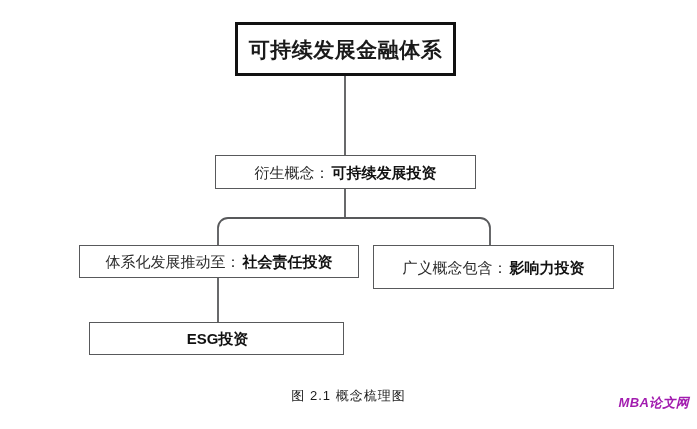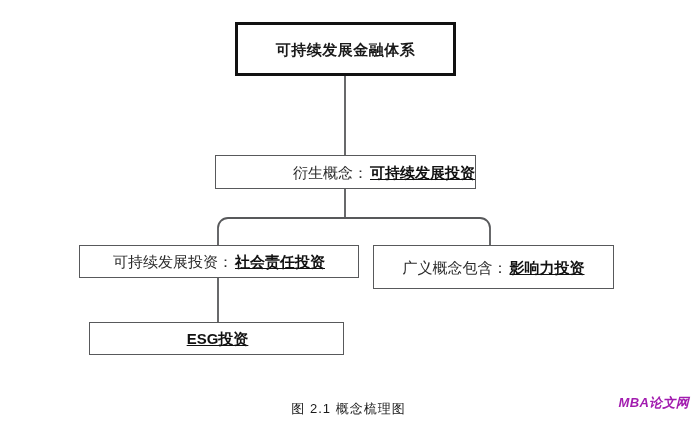--- a/index.html
+++ b/index.html
@@ -43,36 +43,35 @@
     white-space: nowrap;
     line-height: 1;
   }
 
   .node-root {
     left: 235px;
     top: 22px;
     width: 221px;
     height: 54px;
     border: 3px solid #111111;
-    font-size: 15px;
+    font-size: 21px;
     font-weight: bold;
     letter-spacing: 0.5px;
   }
 
   .node-sub {
     border: 1.6px solid #58595b;
     font-size: 15px;
   }
 
   .node-derived {
     left: 215px;
     top: 155px;
     width: 261px;
     height: 34px;
-    justify-content: flex-end;
   }
 
   .node-narrow {
     left: 79px;
     top: 245px;
     width: 280px;
     height: 33px;
   }
 
   .node-broad {
@@ -91,27 +90,26 @@
 
   .label-regular {
     font-weight: normal;
     color: #2b2b2b;
   }
 
   .label-bold {
     font-weight: bold;
     color: #111111;
     margin-left: 2px;
-    text-decoration: underline;
   }
 
   #figure-caption {
     position: absolute;
     left: 0;
-    top: 400px;
+    top: 387px;
     width: 697px;
     text-align: center;
     font-size: 13px;
     color: #1a1a1a;
     letter-spacing: 1px;
   }
 
   #watermark {
     position: absolute;
     right: 8px;
@@ -151,21 +149,21 @@
   <div class="node node-root">
     <span>可持续发展金融体系</span>
   </div>
 
   <div class="node node-sub node-derived">
     <span class="label-regular">衍生概念：</span>
     <span class="label-bold">可持续发展投资</span>
   </div>
 
   <div class="node node-sub node-narrow">
-    <span class="label-regular">可持续发展投资：</span>
+    <span class="label-regular">体系化发展推动至：</span>
     <span class="label-bold">社会责任投资</span>
   </div>
 
   <div class="node node-sub node-broad">
     <span class="label-regular">广义概念包含：</span>
     <span class="label-bold">影响力投资</span>
   </div>
 
   <div class="node node-sub node-esg">
     <span class="label-bold">ESG投资</span>

